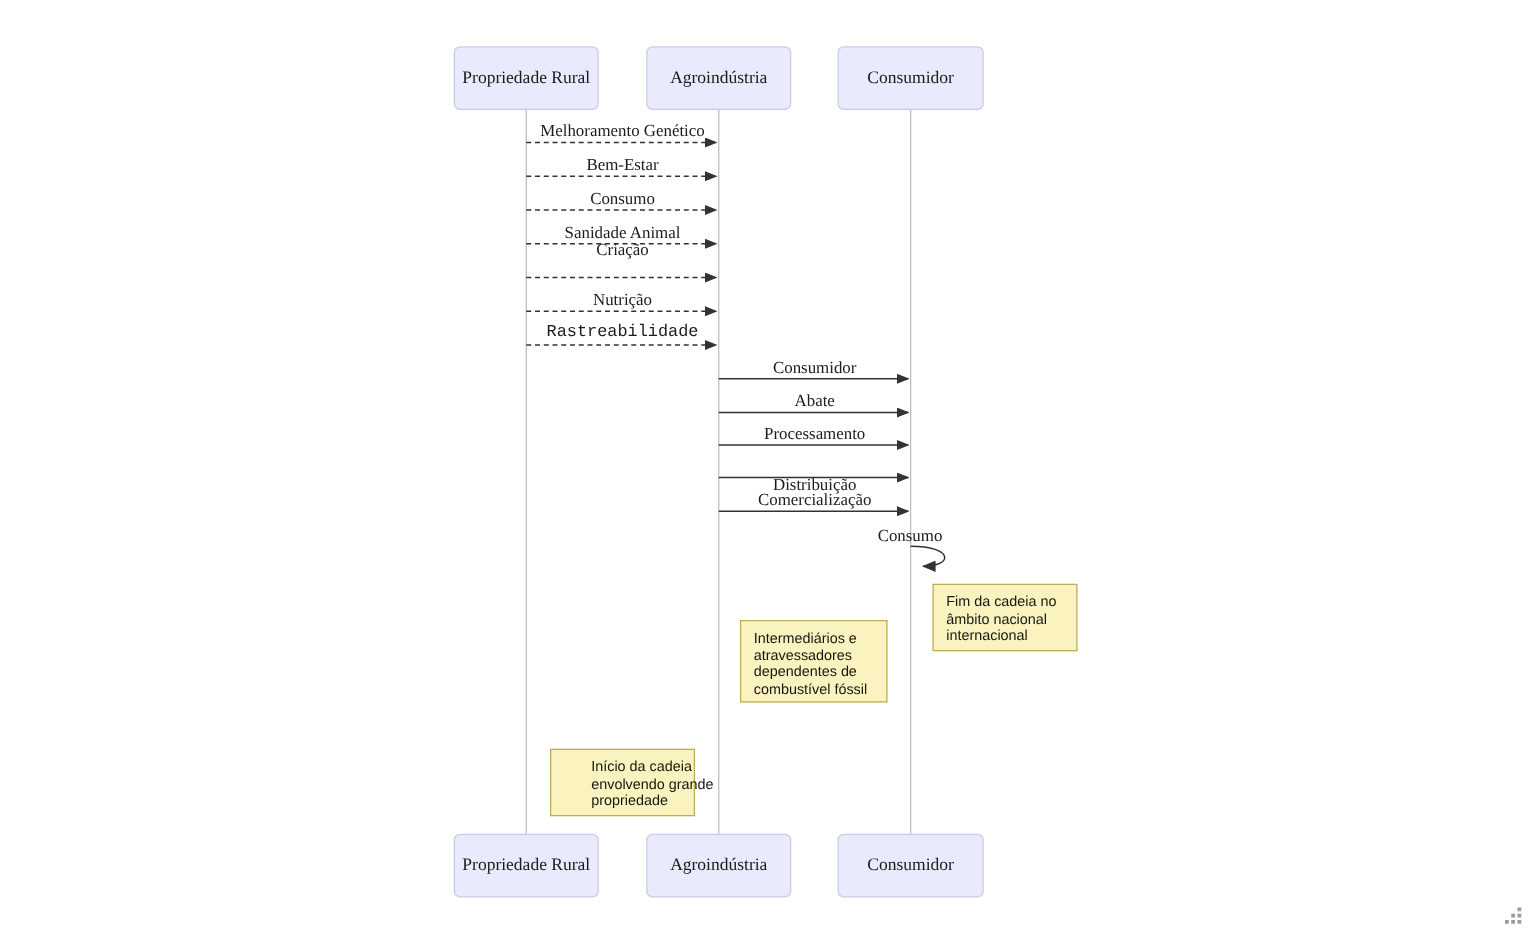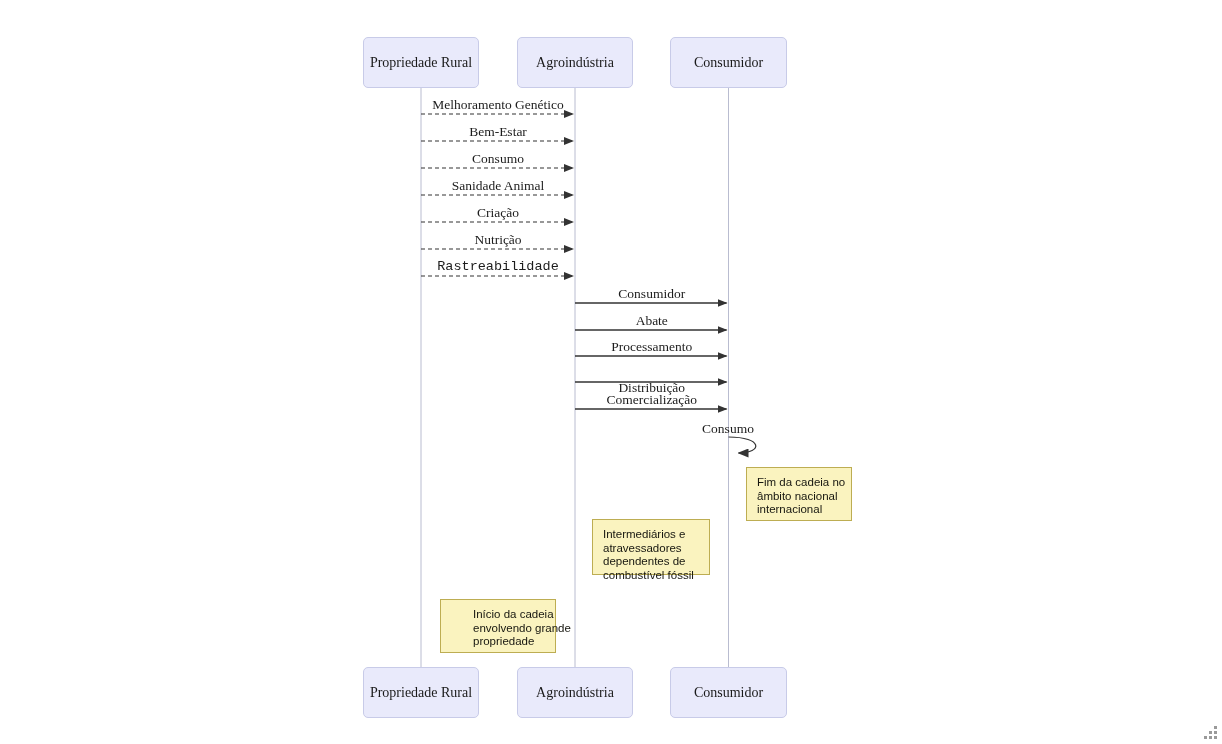--- a/index.html
+++ b/index.html
@@ -121,37 +121,37 @@
       </div>
       <div class="actor-box" style="left: 670px; top: 667px; width: 117px; height: 51px;">
         <span>Consumidor</span>
       </div>
     </div>
   <div id="labels">
       <div class="msg-label" style="left: 498px; top: 97px;">Melhoramento Genético</div>
       <div class="msg-label" style="left: 498px; top: 124px;">Bem-Estar</div>
       <div class="msg-label" style="left: 498px; top: 151px;">Consumo</div>
       <div class="msg-label" style="left: 498px; top: 178px;">Sanidade Animal</div>
-      <div class="msg-label" style="left: 498px; top: 205px;">Criação</div>
+      <div class="msg-label" style="left: 498px; top: 192px;">Criação</div>
       <div class="msg-label" style="left: 498px; top: 232px;">Nutrição</div>
       <div class="msg-label" style="left: 498px; top: 259px; font-family: Liberation Mono, monospace;">Rastreabilidade</div>
       <div class="msg-label" style="left: 651.75px; top: 286px;">Consumidor</div>
       <div class="msg-label" style="left: 651.75px; top: 313px;">Abate</div>
       <div class="msg-label" style="left: 651.75px; top: 339px;">Processamento</div>
       <div class="msg-label" style="left: 651.75px; top: 380px;">Distribuição</div>
       <div class="msg-label" style="left: 651.75px; top: 392px;">Comercialização</div>
       <div class="msg-label" style="left: 728px; top: 421px;">Consumo</div>
     </div>
   <div id="notes">
-      <div class="note" style="left: 746px; top: 467px; width: 106px; height: 54px;">
+      <div class="note" style="left: 746px; top: 467px; width: 116px; height: 54px;">
         <div>Fim da cadeia no</div>
         <div>âmbito nacional</div>
         <div>internacional</div>
       </div>
-      <div class="note" style="left: 592px; top: 519px; width: 118px; height: 56px;">
+      <div class="note" style="left: 592px; top: 496px; width: 118px; height: 66px;">
         <div>Intermediários e</div>
         <div>atravessadores</div>
         <div>dependentes de</div>
         <div>combustível fóssil</div>
       </div>
       <div class="note" style="left: 440px; top: 599px; width: 116px; height: 54px; padding-left: 32px;">
         <div>Início da cadeia</div>
         <div>envolvendo grande</div>
         <div>propriedade</div>
       </div>

